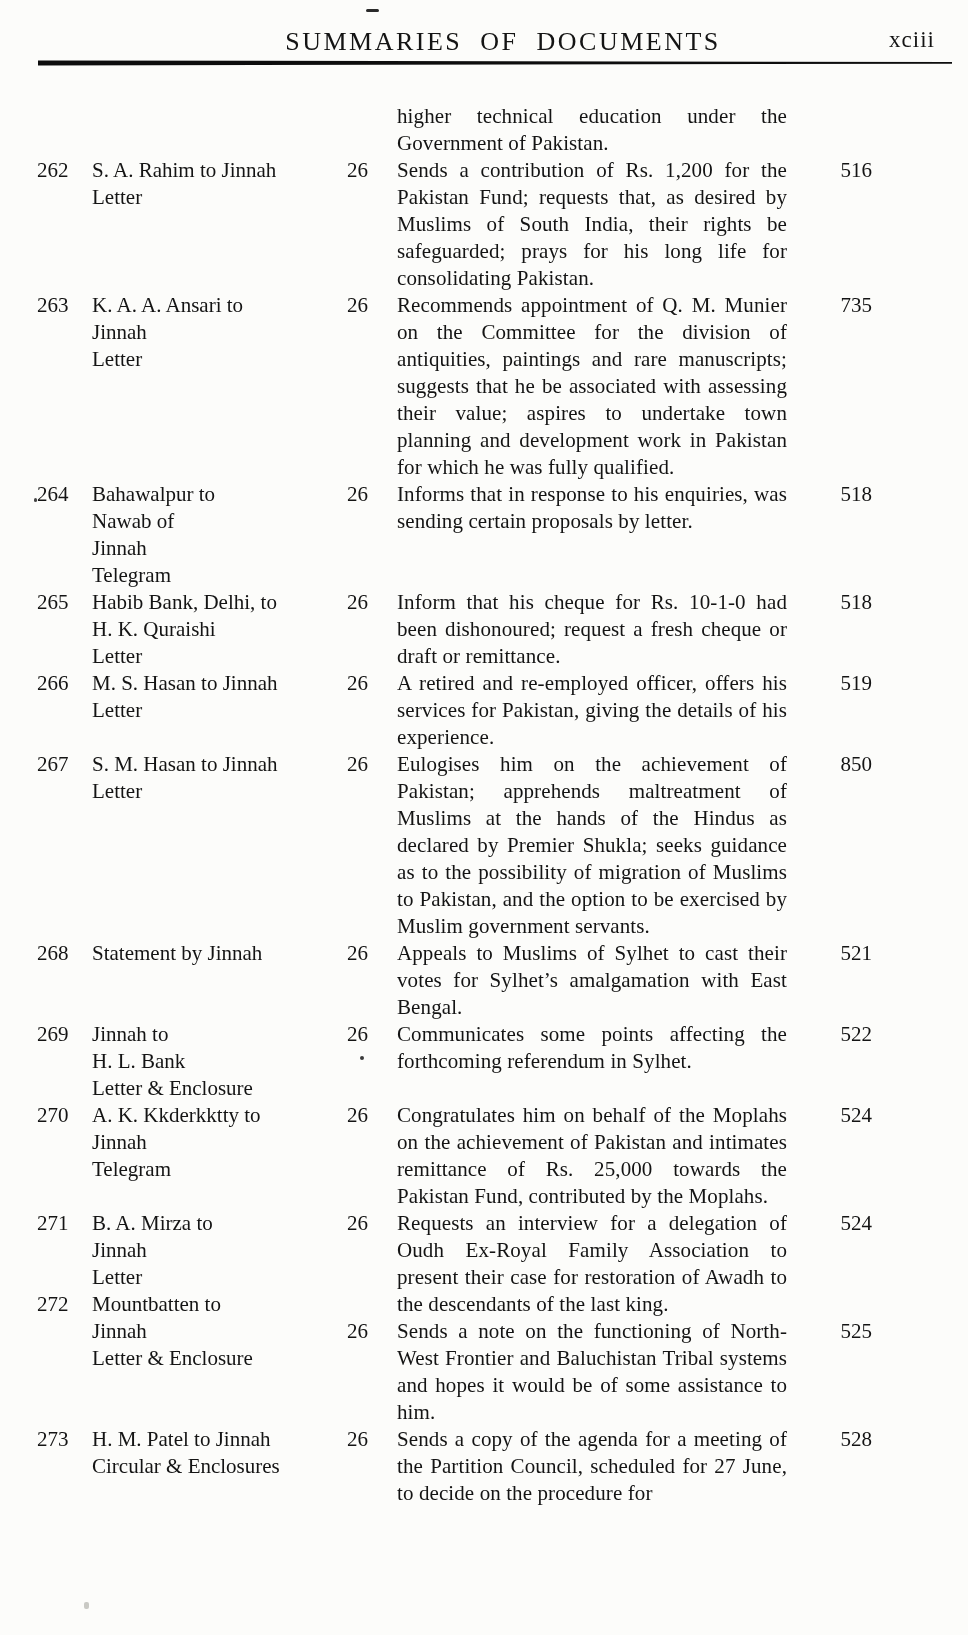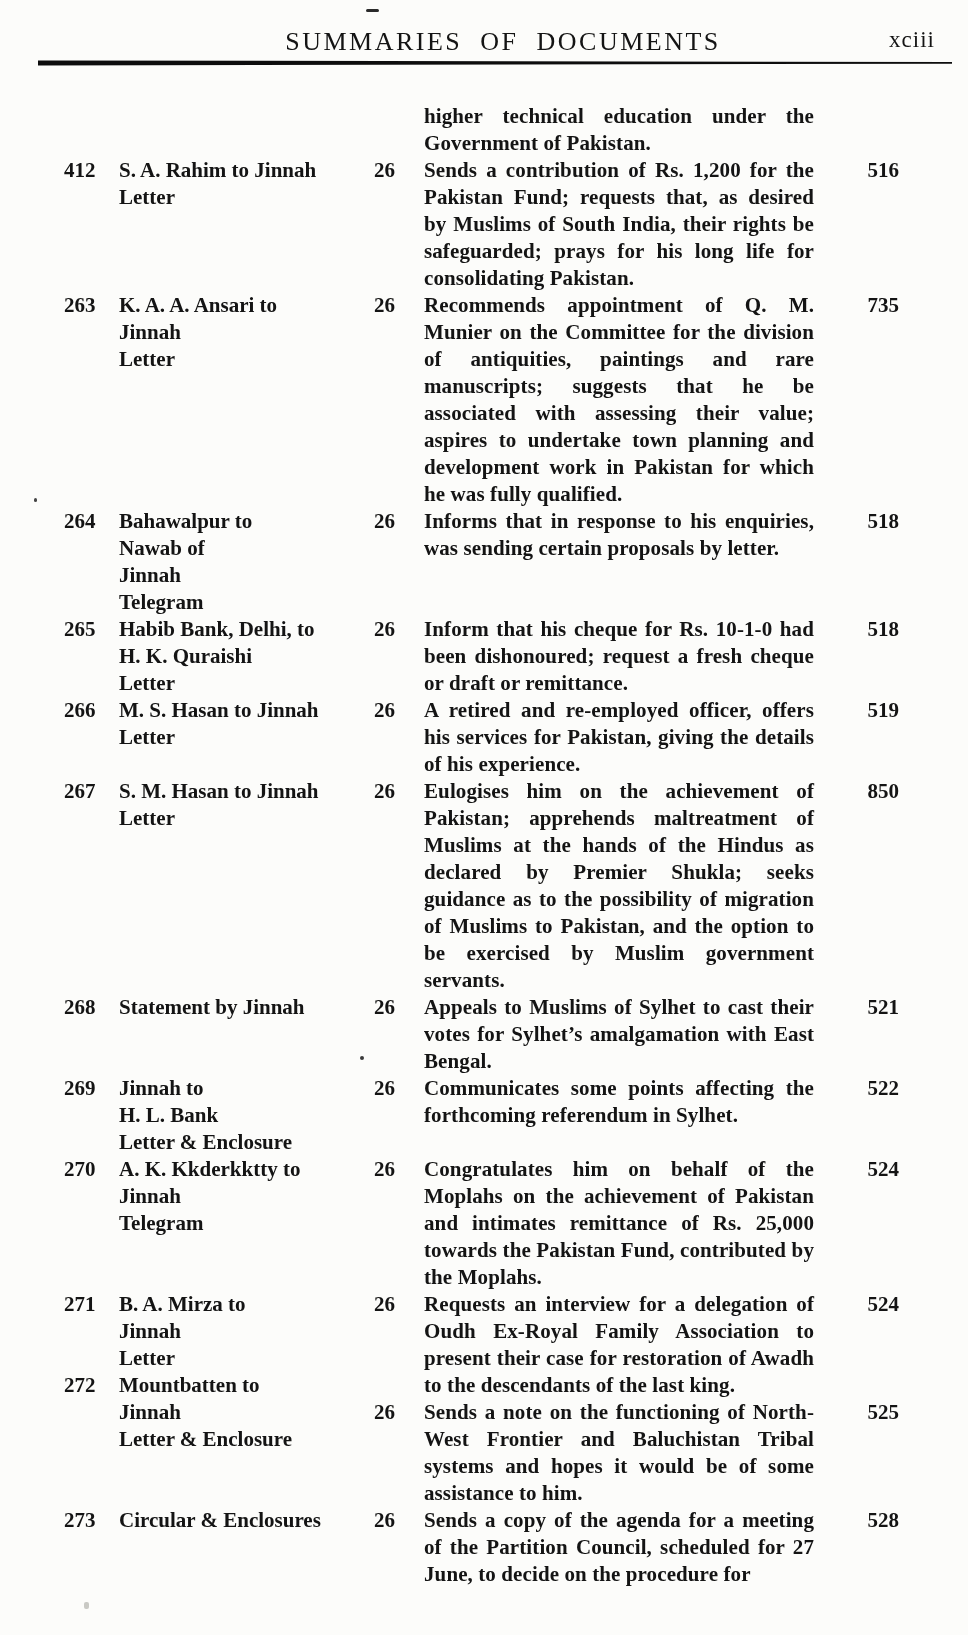--- a/index.html
+++ b/index.html
@@ -26,22 +26,22 @@
     position: absolute; top: 27px; right: 33px;
     font-size: 23px; letter-spacing: 1px; text-align: right;
   }
   .rule {
     position: absolute; top: 60px; left: 38px;
     width: 914px; height: 6px; background: #0d0d0d;
     clip-path: polygon(0 8%, 100% 34%, 100% 62%, 0 92%);
   }
   
   .toc {
-    position: absolute; top: 103px; left: 64px; width: 835px;
-    font-size: 21px; line-height: 27px; font-weight: bold;
+    position: absolute; top: 103px; left: 37px; width: 835px;
+    font-size: 21px; line-height: 27px;
   }
   .row {
     display: grid;
     grid-template-columns: 55px 255px 50px 390px 85px;
     align-items: start;
   }
   .c-num   { white-space: nowrap; }
   .c-title { padding-right: 10px; }
   .c-date  { white-space: nowrap; }
   .c-summary {
@@ -72,21 +72,21 @@
 
 <main class="toc" id="toc">
     <div class="row">
       <div class="c-num"></div>
       <div class="c-title"></div>
       <div class="c-date"></div>
       <div class="c-summary">higher technical education under the Government of Pakistan.</div>
       <div class="c-page"></div>
     </div>
     <div class="row">
-      <div class="c-num">412</div>
+      <div class="c-num">262</div>
       <div class="c-title">
         <div class="t-line">S. A. Rahim to Jinnah</div>
         <div class="t-line">Letter</div>
       </div>
       <div class="c-date">26</div>
       <div class="c-summary">Sends a contribution of Rs. 1,200 for the Pakistan Fund; requests that, as desired by Muslims of South India, their rights be safeguarded; prays for his long life for consolidating Pakistan.</div>
       <div class="c-page">516</div>
     </div>
     <div class="row">
       <div class="c-num">263</div>
@@ -191,20 +191,21 @@
         <div class="t-line">Jinnah</div>
         <div class="t-line">Letter &amp; Enclosure</div>
       </div>
       <div class="c-date">26</div>
       <div class="c-summary">Sends a note on the functioning of North-West Frontier and Baluchistan Tribal systems and hopes it would be of some assistance to him.</div>
       <div class="c-page">525</div>
     </div>
     <div class="row">
       <div class="c-num">273</div>
       <div class="c-title">
+        <div class="t-line">H. M. Patel to Jinnah</div>
         <div class="t-line">Circular &amp; Enclosures</div>
       </div>
       <div class="c-date">26</div>
       <div class="c-summary">Sends a copy of the agenda for a meeting of the Partition Council, scheduled for 27 June, to decide on the procedure for</div>
       <div class="c-page">528</div>
     </div>
   </main>
 
 <div class="artifact a-dot1"></div>
 <div class="artifact a-dot2"></div>

